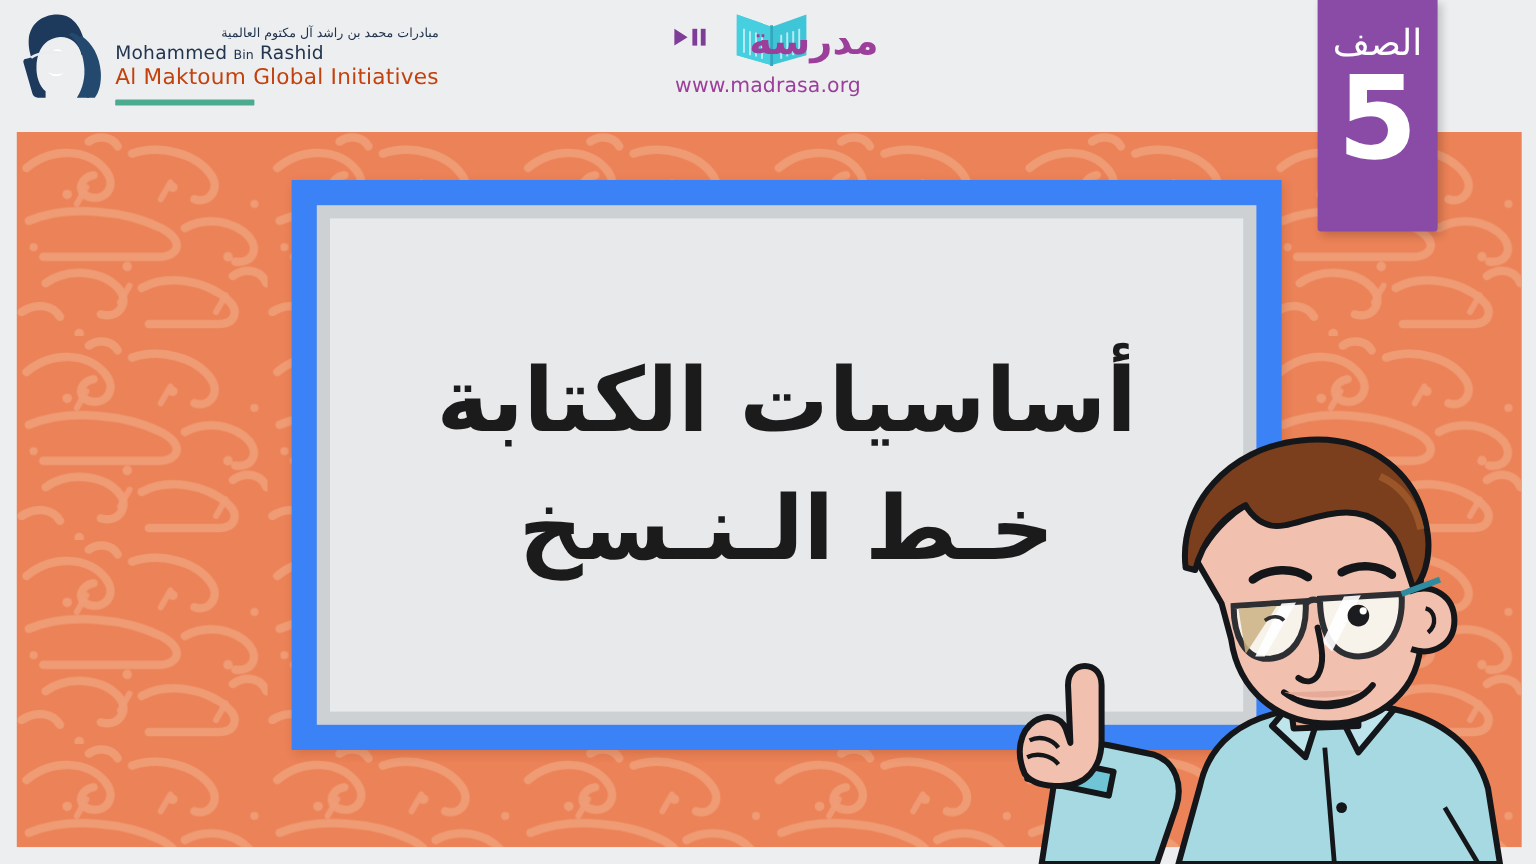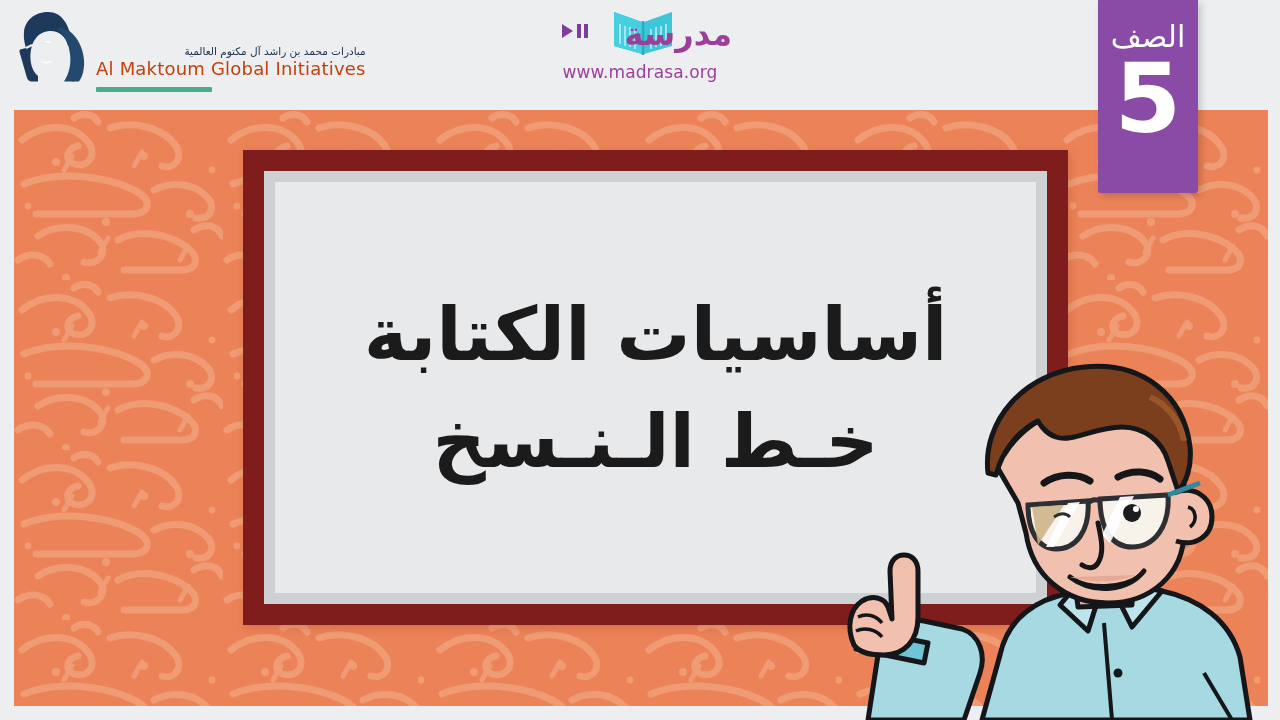--- a/index.html
+++ b/index.html
@@ -12,21 +12,21 @@
 
   #stage { position:relative; width:1280px; height:720px; background:#edeef0; }
 
   
   .header-band {
     position:absolute; left:0; top:0; width:1280px; height:110px;
     background:#edeef0;
   }
 
   
-  .mbr-logo { position:absolute; left:14px; top:8px; display:flex; align-items:flex-end; gap:10px; }
+  .mbr-logo { position:absolute; left:14px; top:8px; display:flex; align-items:center; gap:10px; }
   .mbr-portrait { width:72px; height:84px; position:relative; }
   .mbr-text { padding-top:10px; }
   .mbr-ar {
     font-size:10.5px; color:#20324c; direction:rtl; text-align:right;
     letter-spacing:.2px; line-height:1.25; white-space:nowrap;
   }
   .mbr-en1 { font-size:15.5px; color:#24364f; line-height:1.22; letter-spacing:.2px; white-space:nowrap; }
   .mbr-en1 .bin { font-size:10.5px; letter-spacing:.1px; }
   .mbr-en2 { font-size:18px; color:#c2410c; line-height:1.22; letter-spacing:.2px; white-space:nowrap; }
   .mbr-rule { margin-top:7px; width:116px; height:5px; background:#4cab8f; border-radius:1px; }
@@ -69,21 +69,21 @@
     position:absolute; left:14px; top:110px; width:1254px; height:596px;
     background:#ec8257; overflow:hidden;
   }
   .calligraphy-bg {
     position:absolute; inset:0; opacity:1;
   }
 
   
   .frame {
     position:absolute; left:229px; top:40px; width:825px; height:475px;
-    background:#7f1d1d; padding:21px;
+    background:#3b82f6; padding:21px;
     box-shadow:2px 3px 8px rgba(120,55,25,.22);
   }
   .frame-mat {
     width:100%; height:100%; background:#ced1d4; padding:11px;
   }
   .frame-inner {
     width:100%; height:100%; background:#e7e9eb;
     display:flex; flex-direction:column; align-items:center; justify-content:center;
     position:relative;
   }
@@ -127,20 +127,25 @@
           </g>
           <g fill="#ffffff">
             <path d="M30 34 c2.5 -1.5 5.5 -1.3 7.6 .4 l-3.6 1.2 z"></path>
             <path d="M26 52 c4 2.2 9 2.4 13.2 .6 c-3.6 4 -9.6 4 -13.2 -.6 z"></path>
           </g>
           <path d="M12 40 C18 36 28 34.6 36 36" fill="none" stroke="#e9edf2" stroke-width="2.2"></path>
         </svg>
       </div>
       <div class="mbr-text">
         <div class="mbr-ar">مبادرات محمد بن راشد آل مكتوم العالمية</div>
+        <div class="mbr-en1">
+          <span>Mohammed</span>
+          <span class="bin">Bin</span>
+          <span>Rashid</span>
+        </div>
         <div class="mbr-en2">Al Maktoum Global Initiatives</div>
         <div class="mbr-rule"></div>
       </div>
     </div>
 
     <div class="madrasa-logo">
       <div class="madrasa-mark">
         <div class="madrasa-play">
           <svg viewBox="0 0 34 18" width="34" height="18" aria-hidden="true">
             <polygon points="2,2 2,16 13,9" fill="#7e3d96"></polygon>

